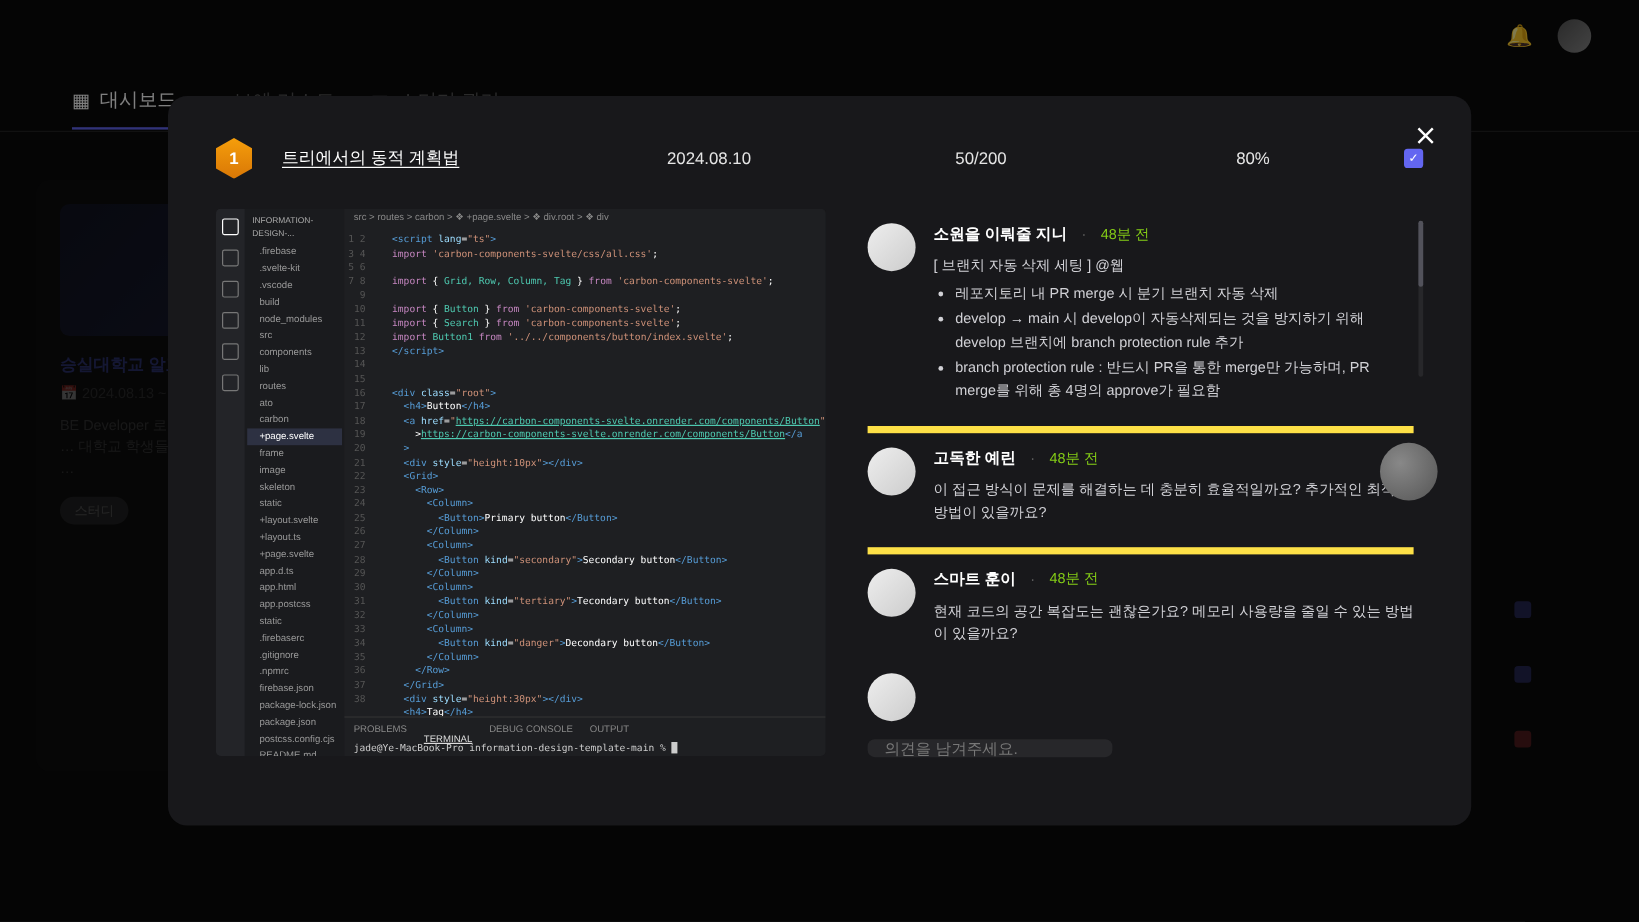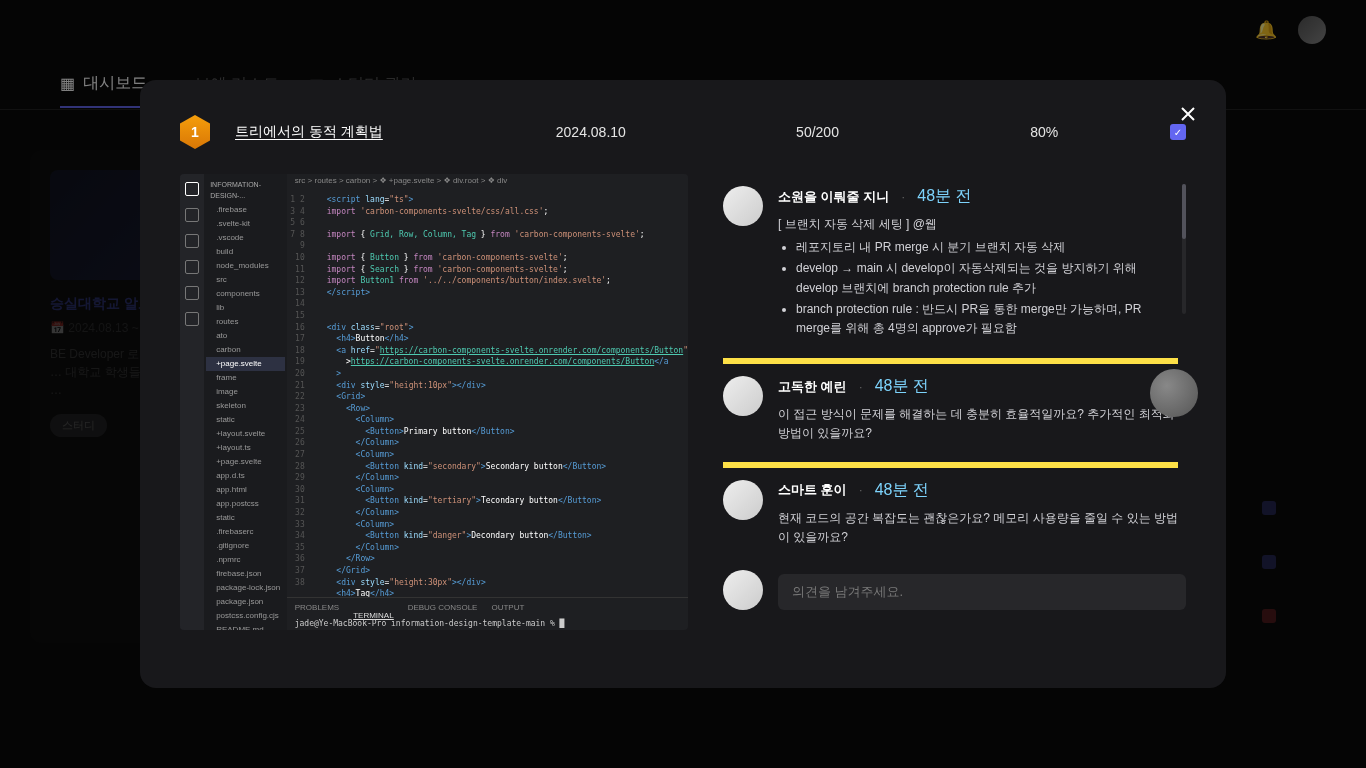--- a/index.html
+++ b/index.html
@@ -203,39 +203,40 @@
   width: 40px;
   height: 40px;
   border-radius: 50%;
   background: linear-gradient(135deg, #eee, #ccc);
   flex-shrink: 0;
 }
 .c-body { flex: 1; }
 .c-head { display: flex; align-items: center; gap: 12px; margin-bottom: 8px; }
 .c-name { font-size: 13px; font-weight: 600; color: #fff; }
 .c-sep { color: #666; font-size: 12px; }
-.c-time { font-size: 16px; color: #7dd3fc; }
+.c-time { font-size: 12px; color: #84cc16; }
 .c-text { font-size: 12px; color: #d1d1d6; line-height: 1.6; }
 .c-text ul { padding-left: 18px; margin-top: 4px; }
 .c-text li { margin-bottom: 2px; }
 .floating-avatar {
   position: absolute;
   right: -12px;
   top: 195px;
   width: 48px;
   height: 48px;
   border-radius: 50%;
   background: radial-gradient(circle at 35% 35%, #888, #555);
 }
 
 .comment-input-row {
   display: flex;
   gap: 15px;
   margin-top: 5px;
-  align-items: flex-end;
+  align-items: flex-start;
+  flex-direction: column;
 }
 .input-box {
   flex: 1;
   height: 36px;
   background: #27272a;
   border: none;
   border-radius: 6px;
   padding: 0 14px;
   color: #fff;
   font-size: 13px;

